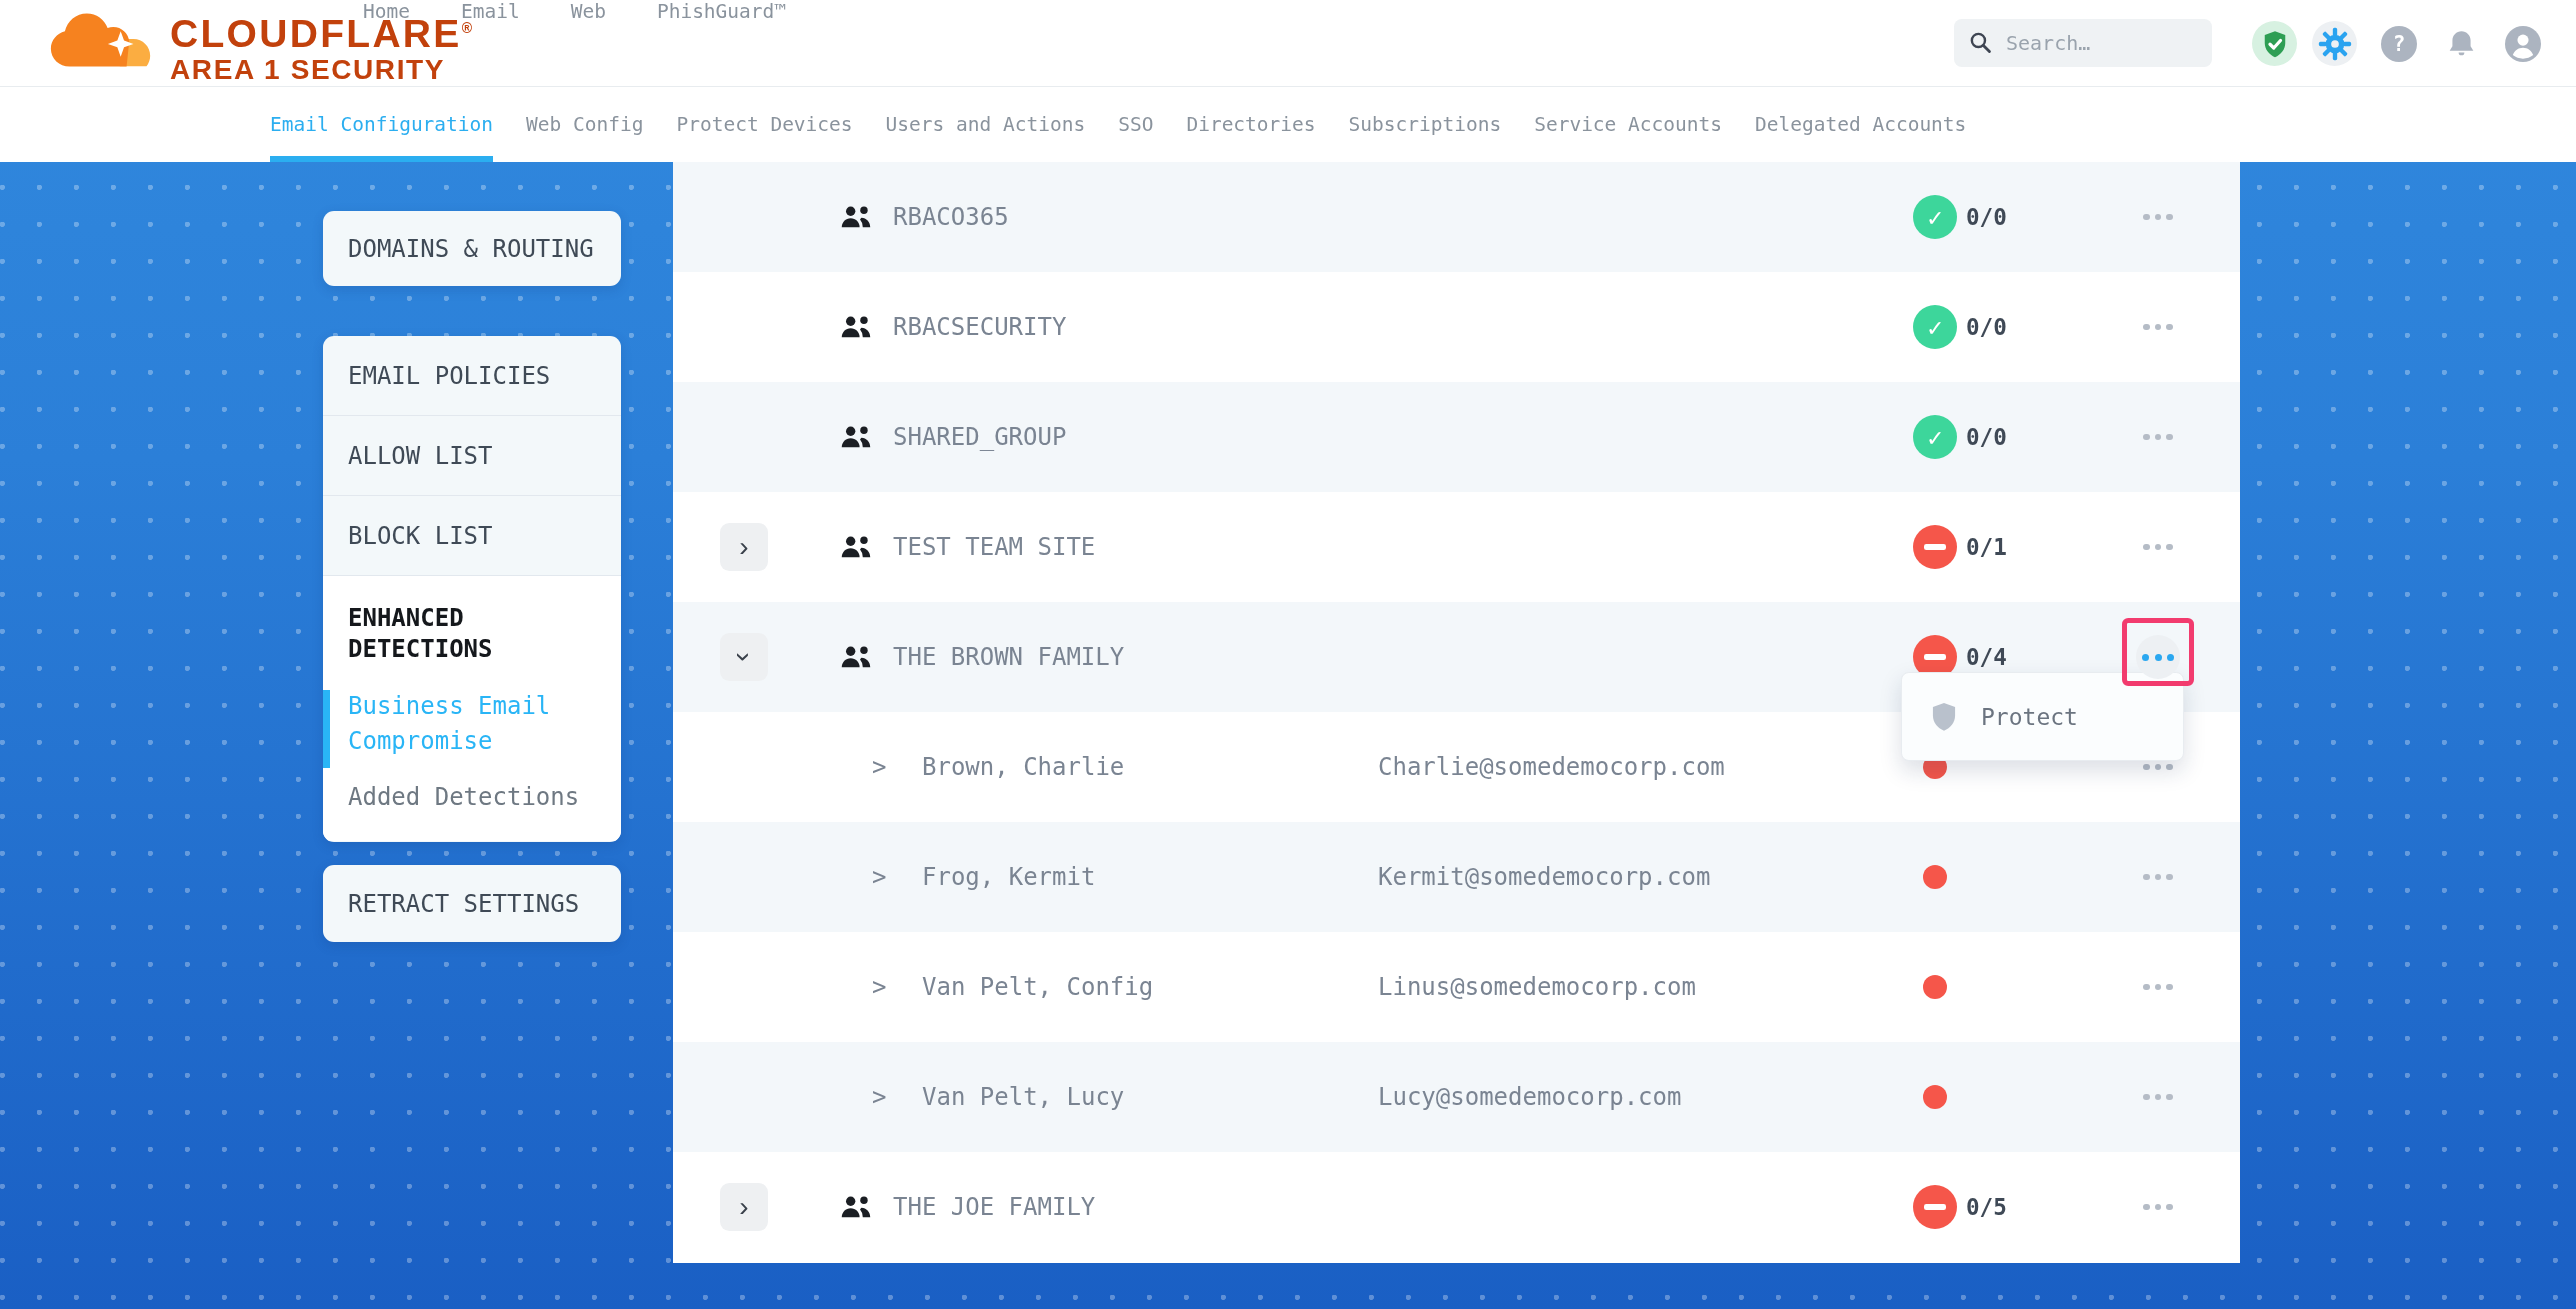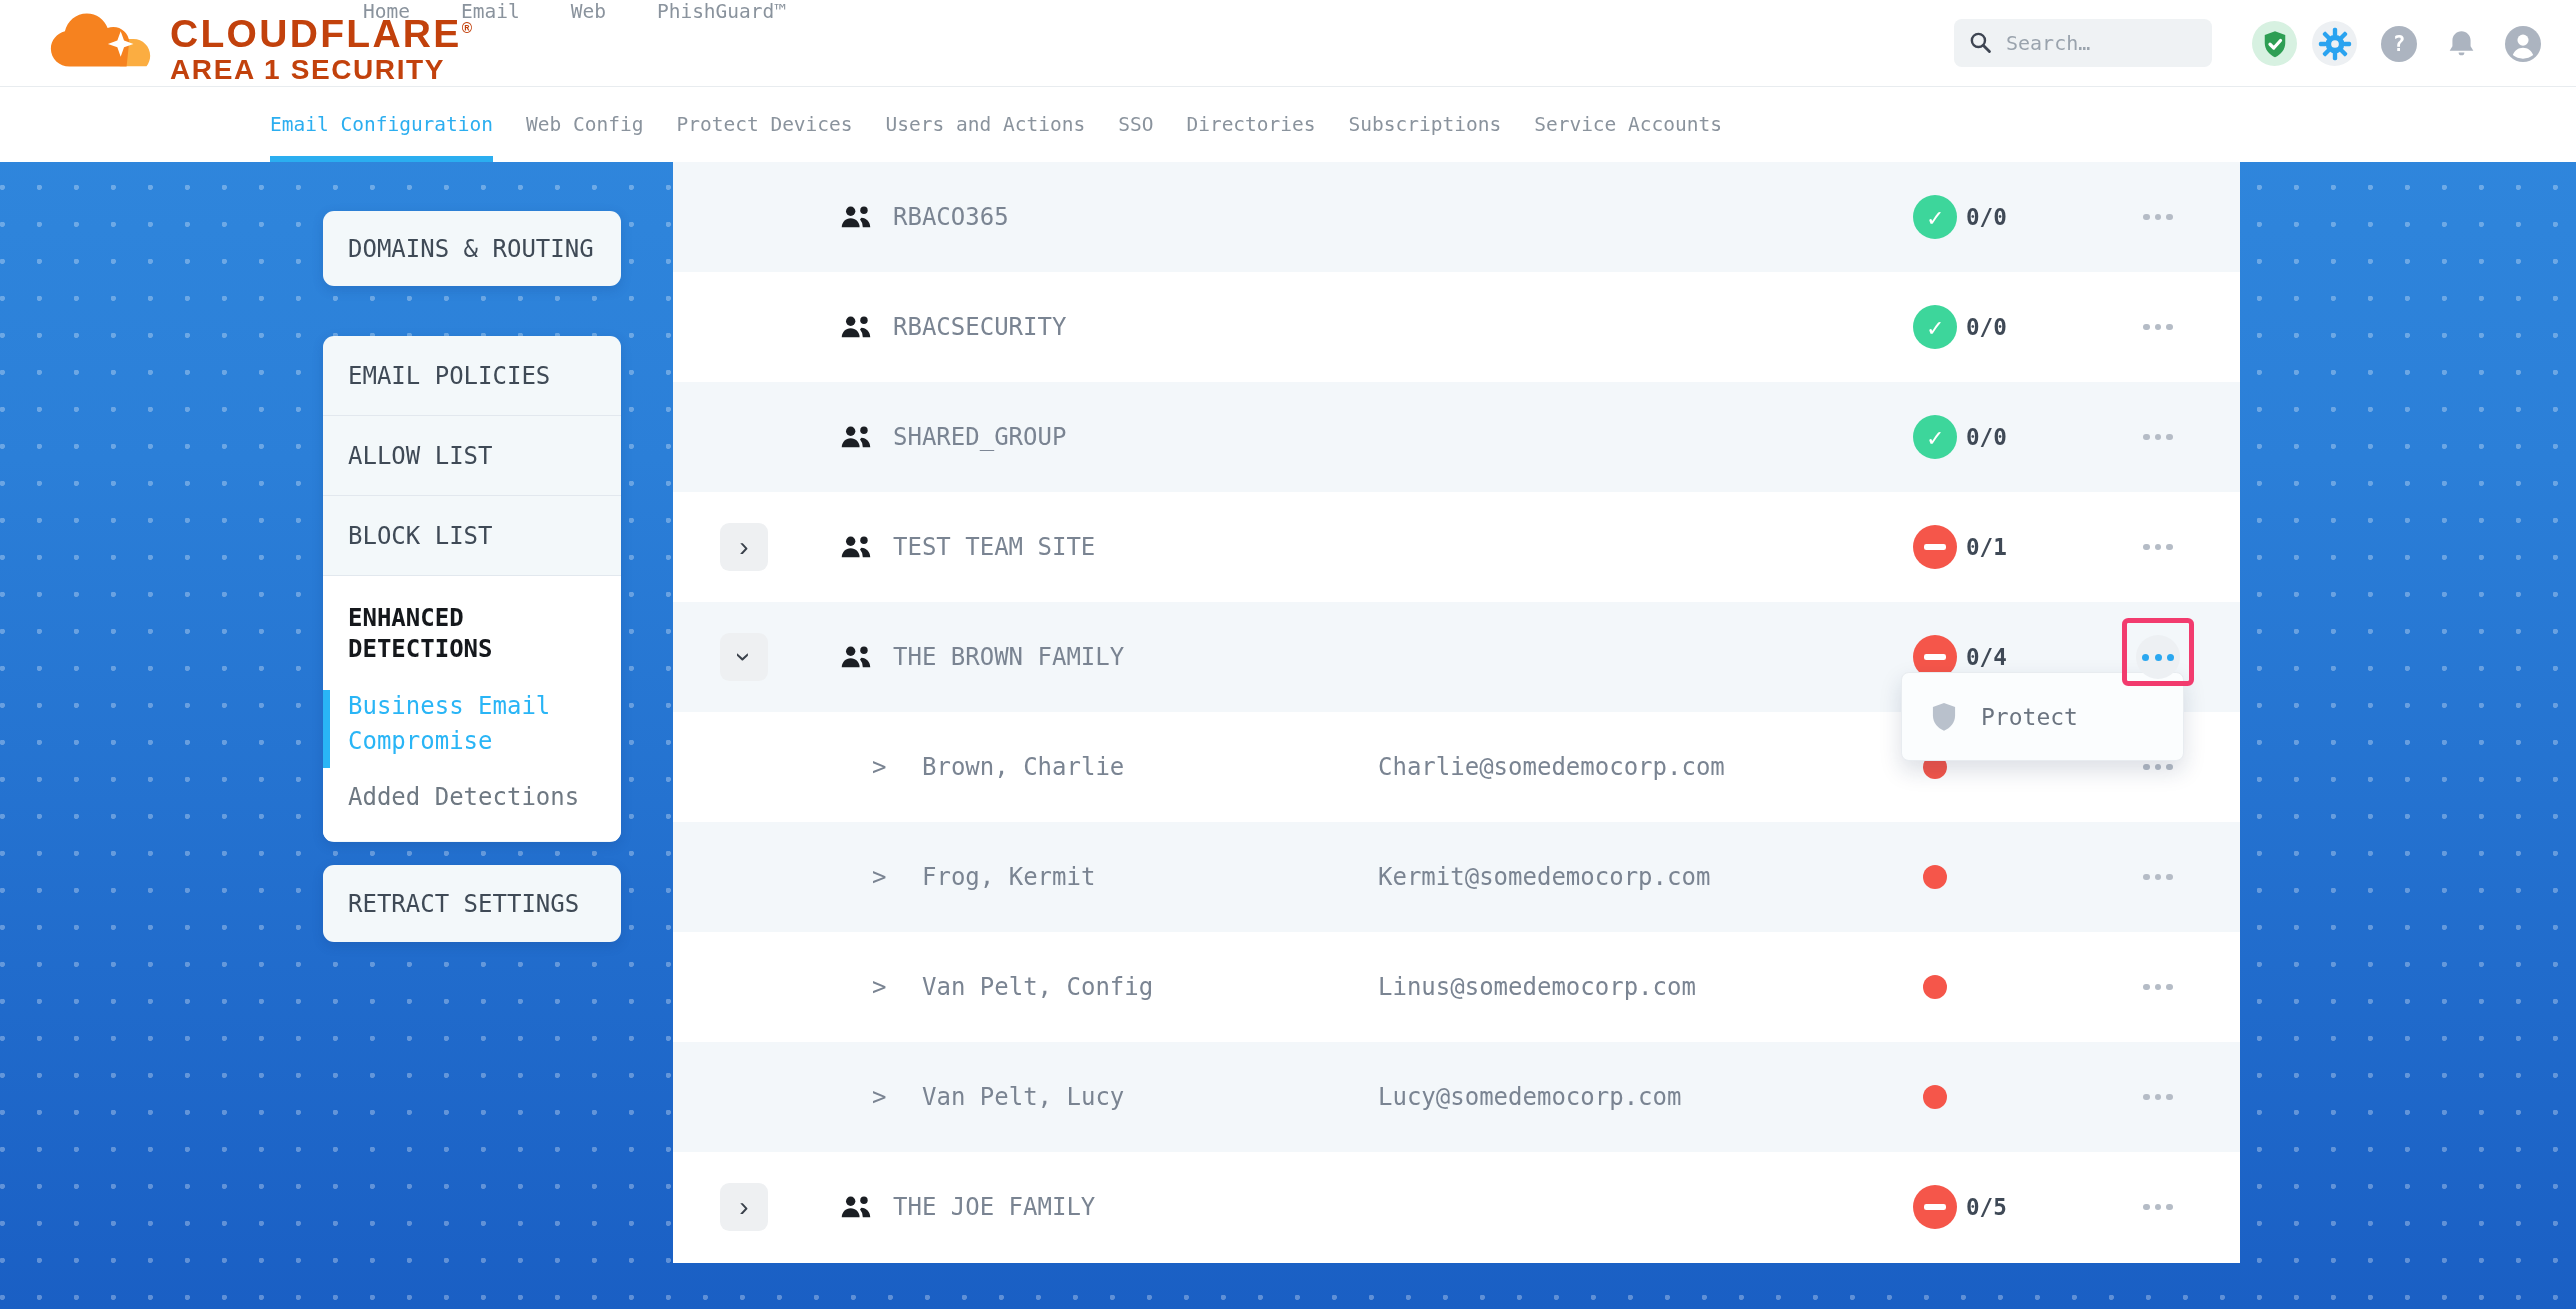--- a/index.html
+++ b/index.html
@@ -156,20 +156,21 @@
 
   <div class="tabbar">
     <div class="tab active">Email Configuration</div>
     <div class="tab">Web Config</div>
     <div class="tab">Protect Devices</div>
     <div class="tab">Users and Actions</div>
     <div class="tab">SSO</div>
     <div class="tab">Directories</div>
     <div class="tab">Subscriptions</div>
     <div class="tab">Service Accounts</div>
+    <div class="tab">Delegated Accounts</div>
   </div>
 
   <div class="card card2">
     <div class="sb-item">EMAIL POLICIES</div>
     <div class="sb-item">ALLOW LIST</div>
     <div class="sb-item">BLOCK LIST</div>
     <div class="enh">
       <div class="enh-title">ENHANCED DETECTIONS</div>
       <div class="enh-link active">Business Email Compromise</div>
       <div class="enh-link muted">Added Detections</div>

